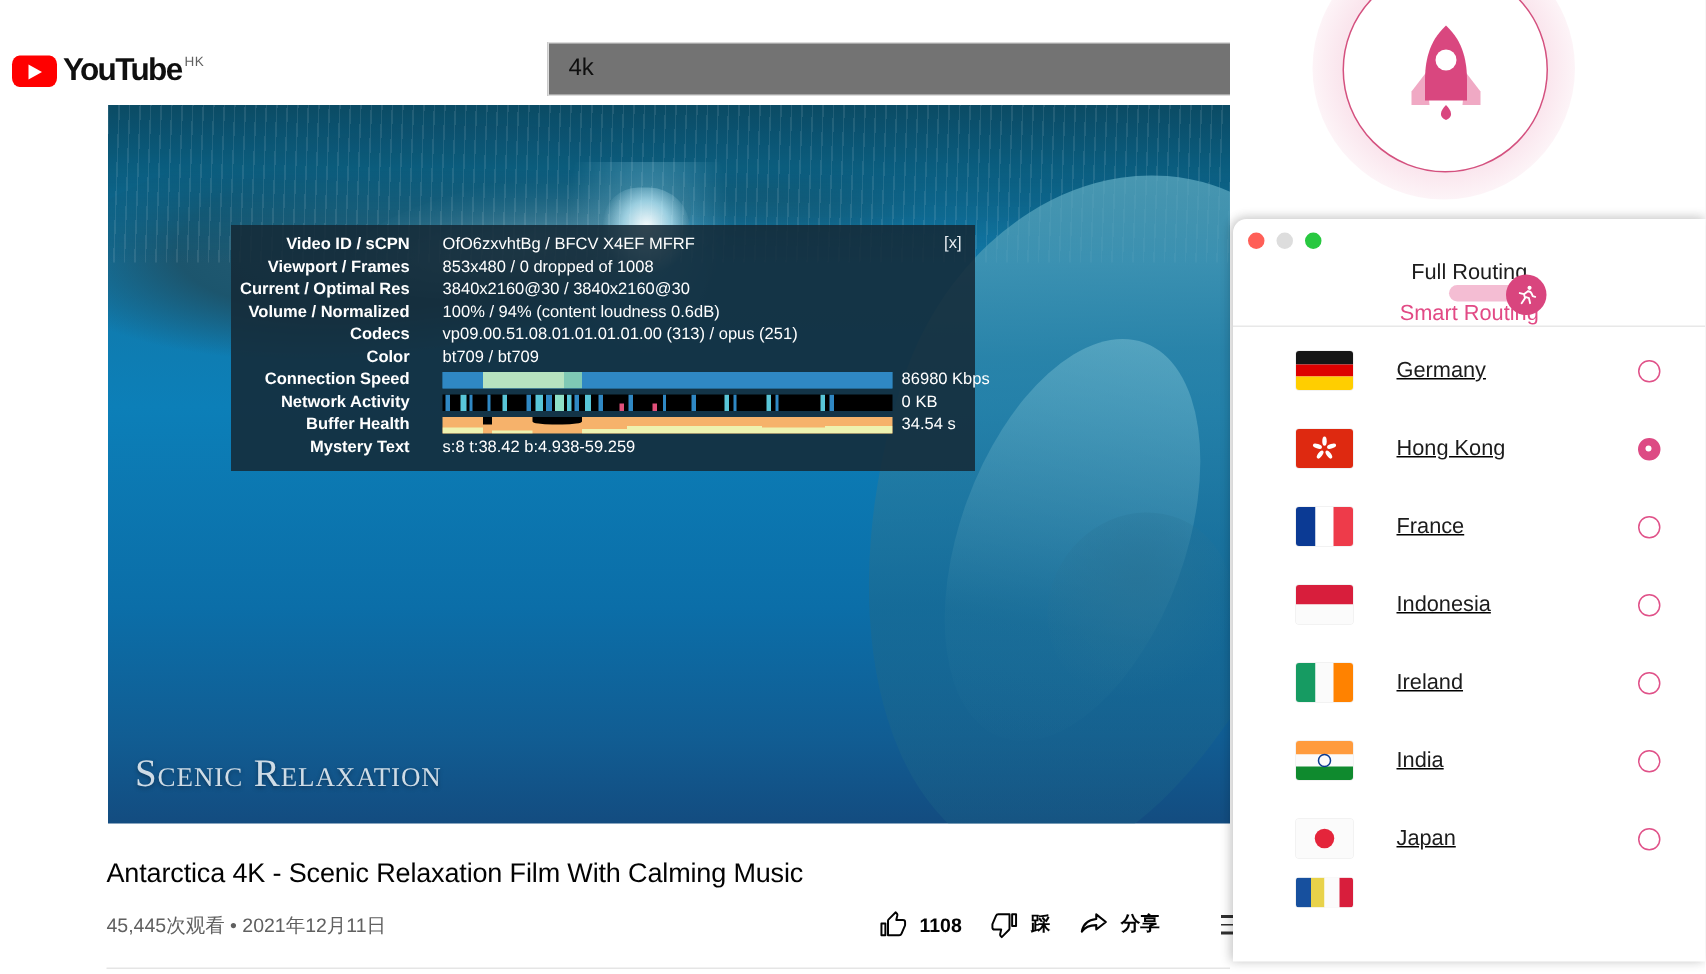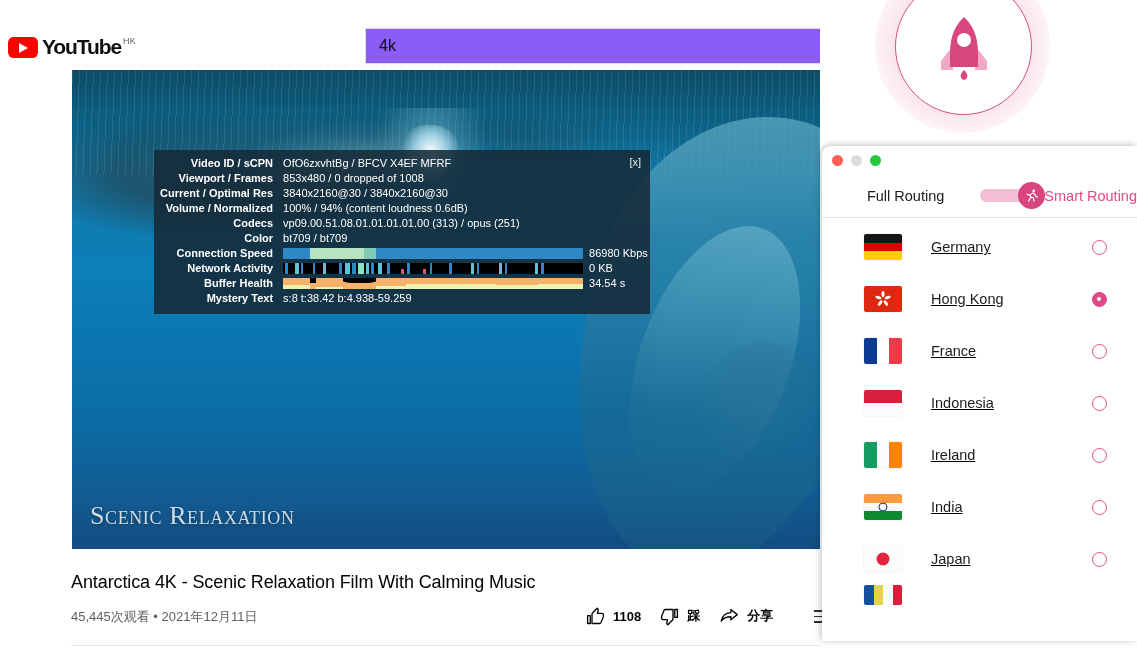--- a/index.html
+++ b/index.html
@@ -16,21 +16,21 @@
   #yt-header{position:absolute;left:0;top:0;width:1137px;height:40px;background:#fff;margin-top:28px;}
 
   #yt-logo{position:absolute;left:8px;top:8px;display:flex;align-items:flex-start;height:24px;}
   .yt-play{width:30px;height:21px;background:#ff0000;border-radius:5px/6px;position:relative;margin-top:1px;}
   .yt-play:after{content:"";position:absolute;left:11px;top:5.5px;border-left:9px solid #fff;border-top:5px solid transparent;border-bottom:5px solid transparent;}
   .yt-word{font-family:"Liberation Sans","DejaVu Sans",sans-serif;font-weight:bold;font-size:21px;letter-spacing:-1.1px;color:#0f0f0f;margin-left:4px;line-height:22px;}
   .yt-country{font-size:9px;color:#606060;margin-left:2px;line-height:9px;margin-top:1px;letter-spacing:.3px;}
 
   #yt-search{
     position:absolute;left:365px;top:0px;width:470px;height:36px;
-    background:#8b5cf6;border:1px solid #dcdcdc;box-sizing:border-box;
+    background:#737373;border:1px solid #dcdcdc;box-sizing:border-box;
     display:flex;align-items:center;padding-left:13px;
     font-size:16px;color:#0f0f0f;
   }
 
   
   #player{
     position:absolute;left:72px;top:70px;width:748px;height:479px;
     background:linear-gradient(180deg,#0f5f86 0%,#1378a6 18%,#0c7fb8 42%,#0b6ea8 70%,#115d93 88%,#134c80 100%);
     overflow:hidden;
   }
@@ -77,21 +77,21 @@
 
   
   #stats{
     position:absolute;left:82px;top:80px;width:496px;
     background:rgba(20,42,56,.88);color:#fff;
     font-family:"Liberation Sans","DejaVu Sans",sans-serif;
     font-size:11px;padding:6px 8px 8px 6px;box-sizing:border-box;line-height:15px;
   }
   #stats table{border-collapse:collapse;width:100%;}
   #stats td{padding:0;vertical-align:top;font-size:11px;}
-  #stats td.lbl{text-align:right;font-weight:bold;white-space:nowrap;padding-right:10px;width:122px;}
+  #stats td.lbl{text-align:right;font-weight:bold;white-space:nowrap;padding-right:22px;width:122px;}
   #stats td.val{text-align:left;font-weight:normal;white-space:nowrap;}
   #stats .closex{position:absolute;right:9px;top:5px;font-size:11px;color:#e8eef2;}
   .barwrap{display:flex;align-items:center;gap:6px;}
   .bar{height:11px;width:300px;position:relative;overflow:hidden;}
   .barval{font-size:11px;white-space:nowrap;}
   .mystery{padding-top:2px;}
 
   
   .bar.speed{background:#2f88c4;}
   .bar.speed .seg{position:absolute;top:0;height:100%;}
@@ -138,22 +138,23 @@
     box-shadow:-2px 0 7px rgba(0,0,0,.16), 0 -2px 7px rgba(0,0,0,.10);
     overflow:hidden;
   }
   #titlebar{height:28px;position:relative;}
   .dot{position:absolute;top:9px;width:11px;height:11px;border-radius:50%;}
   .dot.r{left:10px;background:#ff5f57;}
   .dot.y{left:29px;background:#dddddd;}
   .dot.g{left:48px;background:#28c840;}
 
   #routing{
-    height:43px;display:flex;align-items:center;justify-content:flex-end;gap:0;
+    height:43px;display:flex;align-items:center;justify-content:flex-start;gap:0;
     border-bottom:1px solid #e8e8e8;
+    flex-direction:column;
   }
   #routing .lbl-full{font-size:14.5px;color:#1c1c1c;}
   #routing .lbl-smart{font-size:14.5px;color:#e24a85;}
   #toggle{
     position:relative;width:56px;height:13px;border-radius:7px;background:#f4bdd3;margin:0 8px 0 36px;
   }
   #toggle .knob{
     position:absolute;right:-9px;top:-7px;width:27px;height:27px;border-radius:50%;
     background:#d9457e;display:flex;align-items:center;justify-content:center;
   }

